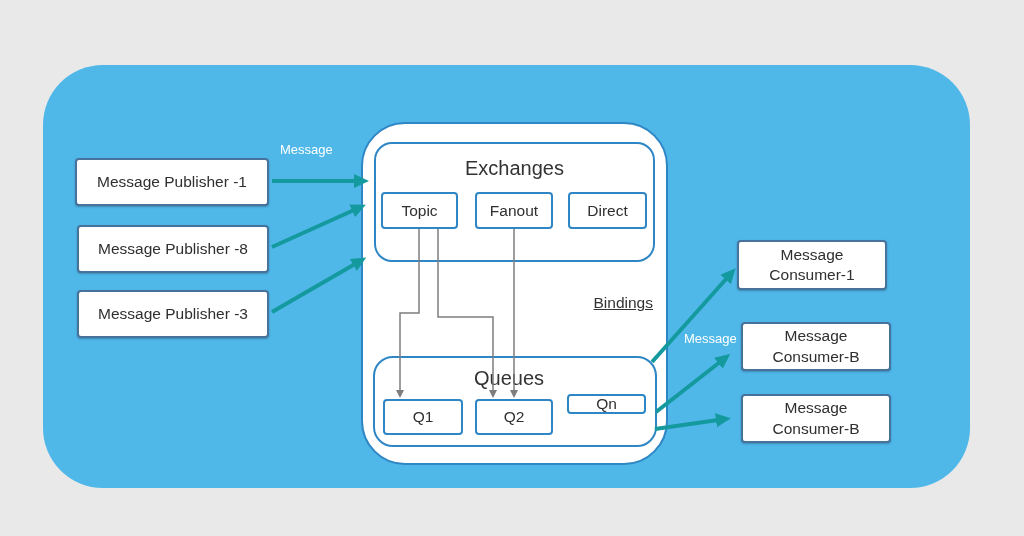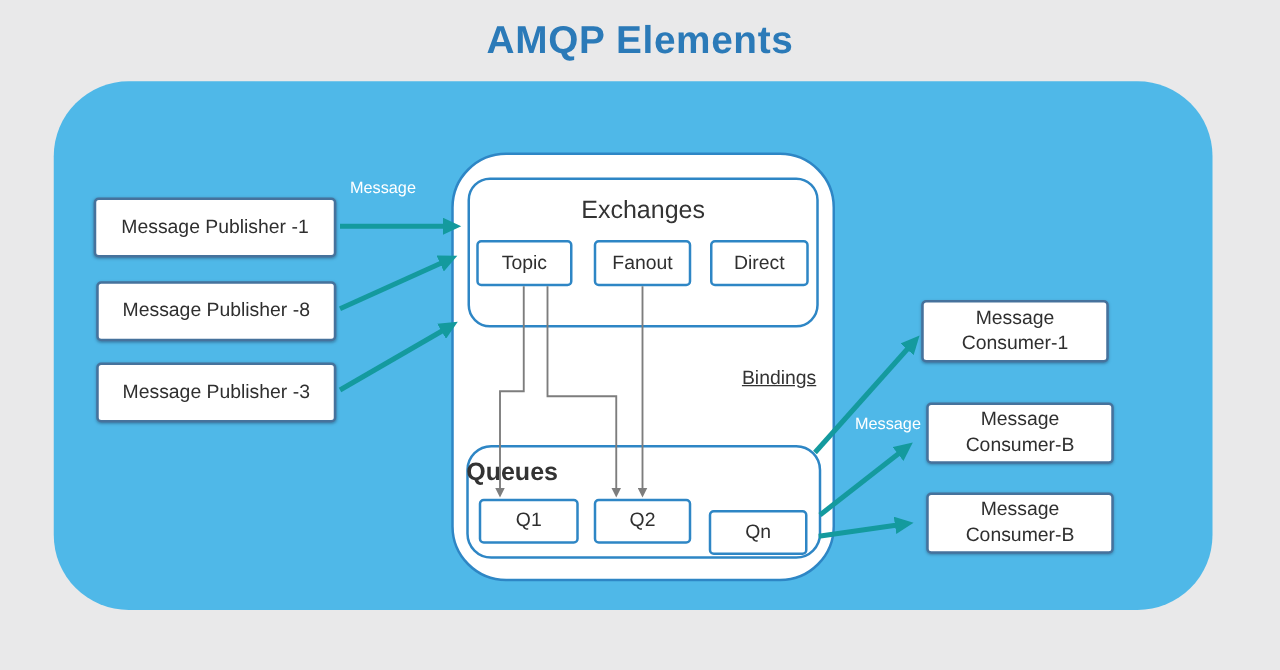--- a/index.html
+++ b/index.html
@@ -47,21 +47,20 @@
     position:absolute;top:495px;left:780px;width:180px;text-align:right;
     font-size:15px;color:#4a80c2;
   }
   svg.connectors{position:absolute;left:0;top:0;pointer-events:none;}
 </style>
 </head>
 <body>
 
 <div class="stage">
 
-  <div class="page-title">AMQP Elements</div>
 
   <div class="panel"></div>
 
   <div class="node" style="left:75px;top:158px;width:194px;height:48px;">
     <span>Message Publisher -1</span>
   </div>
   <div class="node" style="left:77px;top:225px;width:192px;height:48px;">
     <span>Message Publisher -8</span>
   </div>
   <div class="node" style="left:77px;top:290px;width:192px;height:48px;">
@@ -72,24 +71,24 @@
 
   <div class="group" style="left:374px;top:142px;width:281px;height:120px;"></div>
   <div class="group-title" style="left:374px;top:157px;width:281px;text-align:center;">Exchanges</div>
   <div class="minibox" style="left:381px;top:192px;width:77px;height:37px;">Topic</div>
   <div class="minibox" style="left:568px;top:192px;width:79px;height:37px;">Direct</div>
   <div class="minibox" style="left:475px;top:192px;width:78px;height:37px;">Fanout</div>
 
   <div class="float-label" style="left:558px;top:294px;width:95px;text-align:right;text-decoration:underline;">Bindings</div>
 
   <div class="group" style="left:373px;top:356px;width:284px;height:91px;border-radius:20px;"></div>
-  <div class="group-title" style="left:373px;top:367px;width:272px;text-align:left;font-weight:bold;">Queues</div>
+  <div class="group-title" style="left:373px;top:367px;width:272px;text-align:center;">Queues</div>
   <div class="minibox" style="left:383px;top:399px;width:80px;height:36px;">Q1</div>
   <div class="minibox" style="left:475px;top:399px;width:78px;height:36px;">Q2</div>
-  <div class="minibox" style="left:567px;top:408px;width:79px;height:36px;">Qn</div>
+  <div class="minibox" style="left:567px;top:394px;width:79px;height:20px;">Qn</div>
 
   <div class="node" style="left:737px;top:240px;width:150px;height:50px;">
     <span>Message
 Consumer-1</span>
   </div>
   <div class="node" style="left:741px;top:322px;width:150px;height:49px;">
     <span>Message
 Consumer-B</span>
   </div>
   <div class="node" style="left:741px;top:394px;width:150px;height:49px;">

